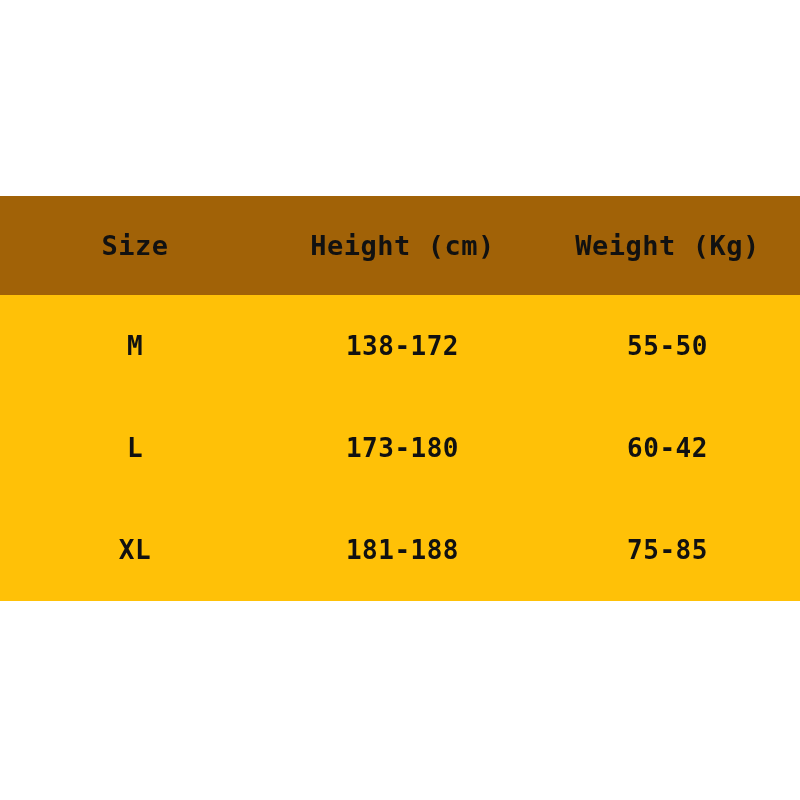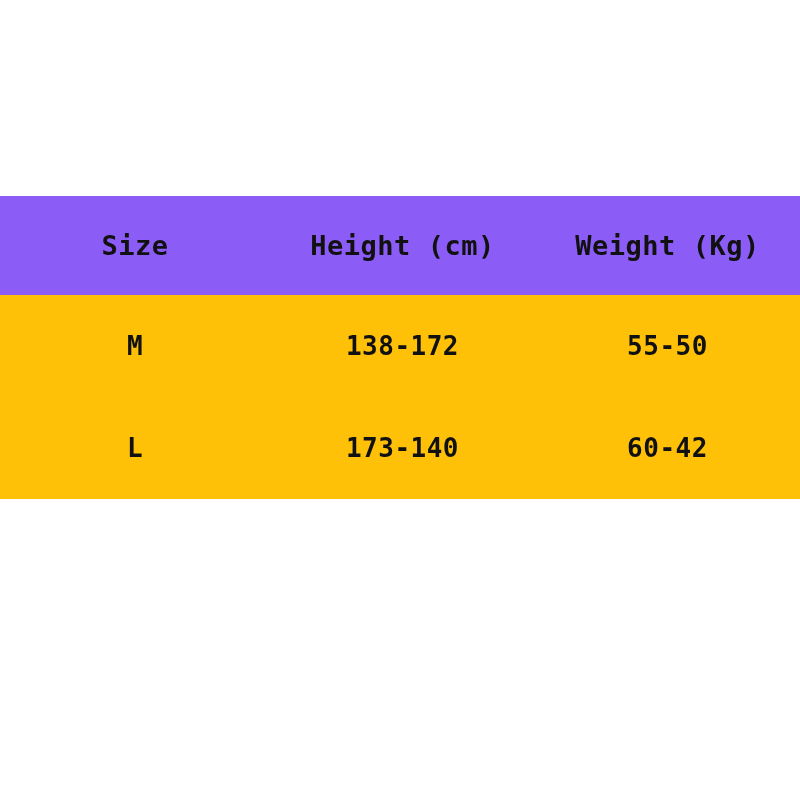--- a/index.html
+++ b/index.html
@@ -43,21 +43,21 @@
     border: 0;
     text-align: center;
     vertical-align: middle;
     color: #111111;
     font-weight: 700;
     letter-spacing: 0.5px;
     white-space: nowrap;
   }
 
   .size-table thead tr {
-    background: #8b5cf6;
+    background: #a16207;
     border-radius: 25px;
   }
 
   .size-table thead th {
     height: 99px;
     font-size: 27px;
     line-height: 99px;
   }
 
   .size-table tbody tr {
@@ -96,19 +96,24 @@
     </thead>
 
     <tbody>
       <tr>
         <td class="cell-size">M</td>
         <td class="cell-height">138-172</td>
         <td class="cell-weight">55-50</td>
       </tr>
       <tr>
         <td class="cell-size">L</td>
-        <td class="cell-height">173-140</td>
+        <td class="cell-height">173-180</td>
         <td class="cell-weight">60-42</td>
+      </tr>
+      <tr>
+        <td class="cell-size">XL</td>
+        <td class="cell-height">181-188</td>
+        <td class="cell-weight">75-85</td>
       </tr>
     </tbody>
   </table>
 
 </div>
 
 </body></html>

